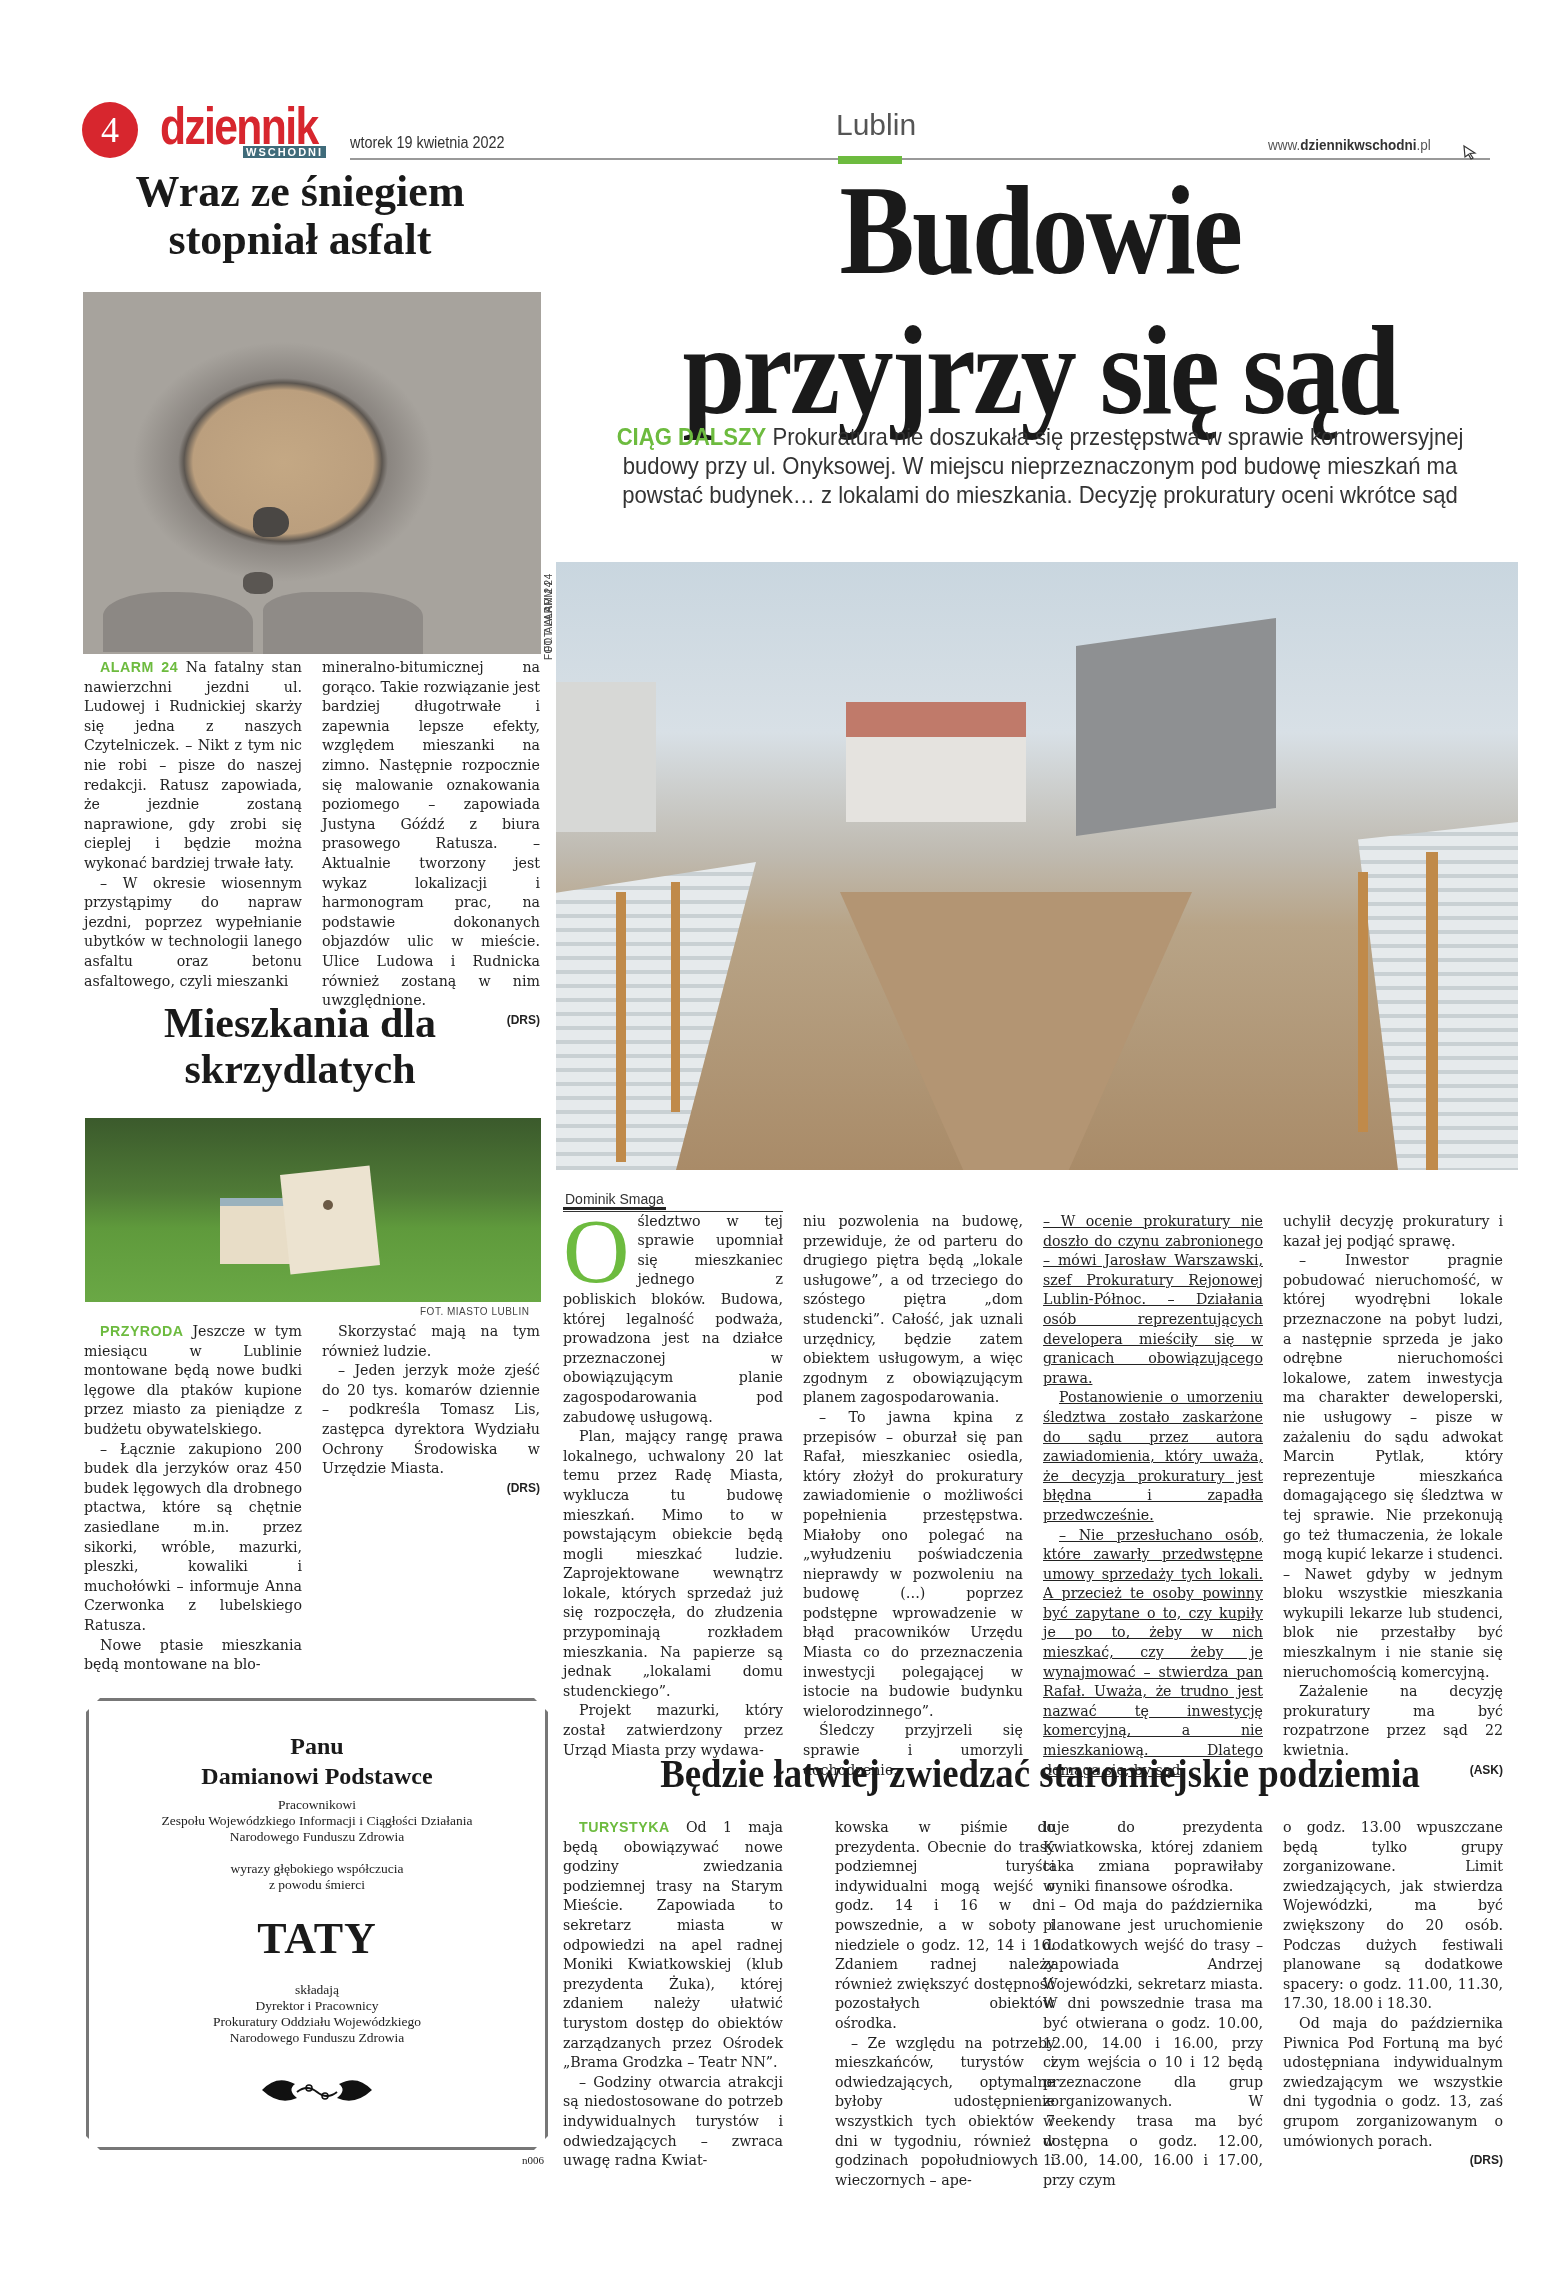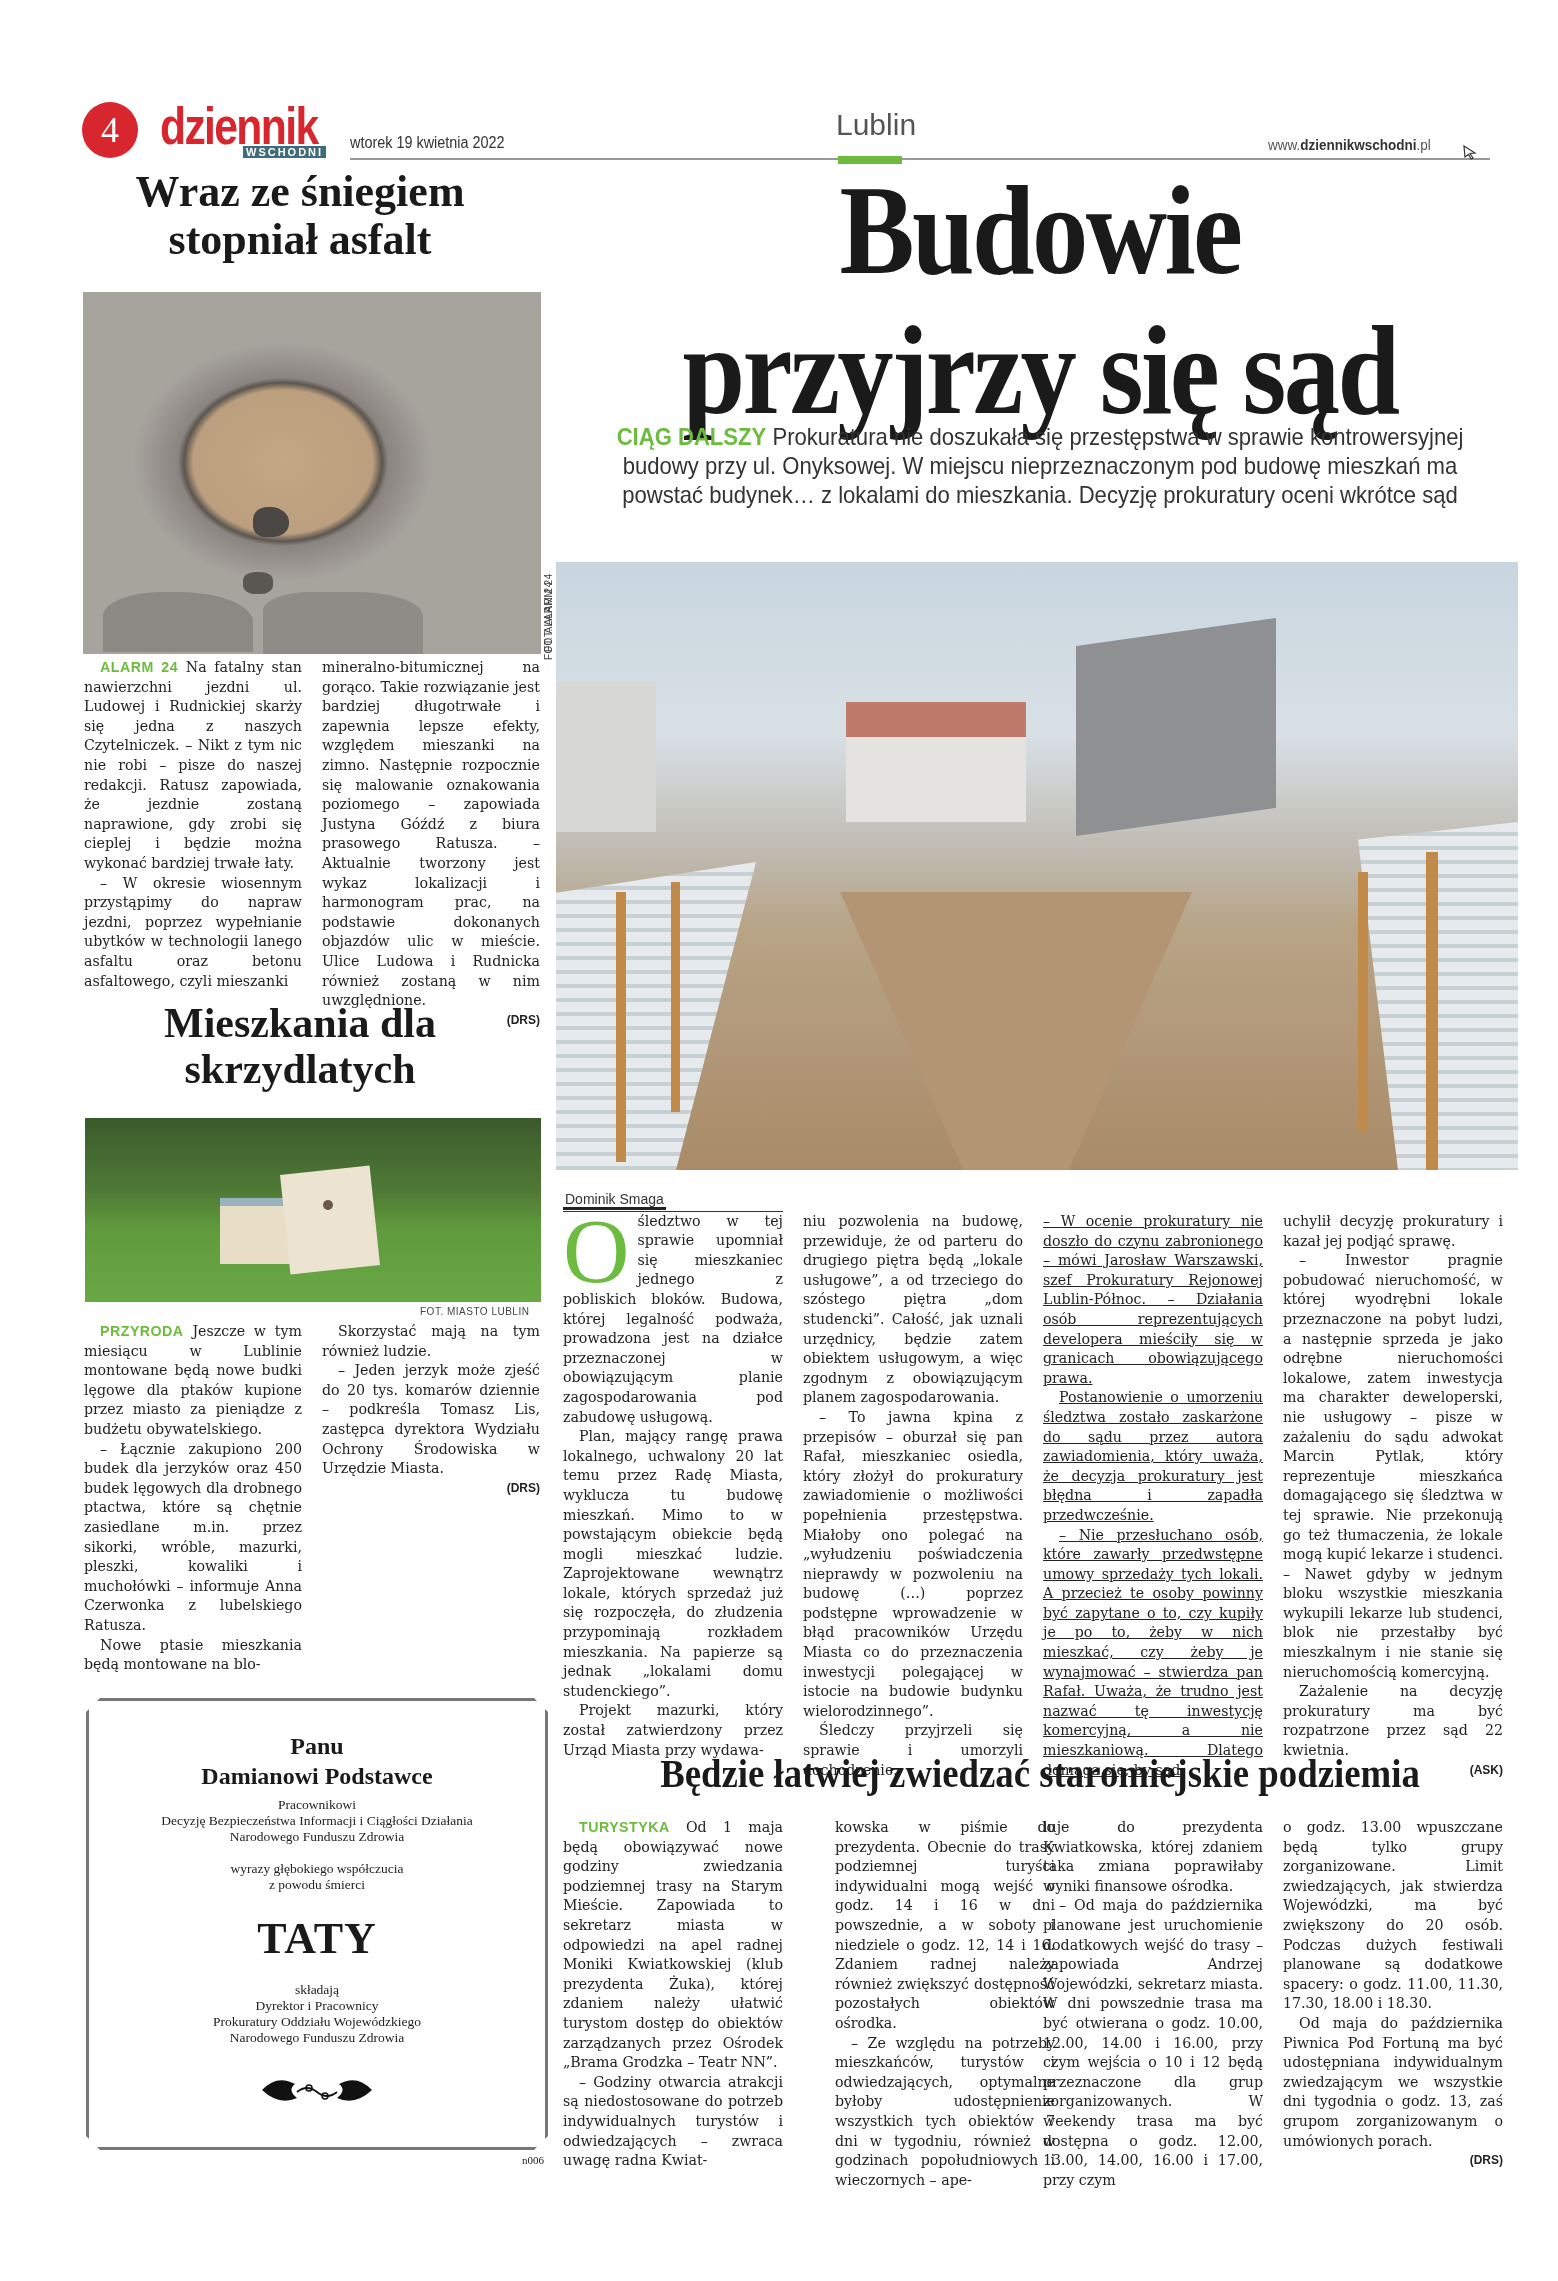--- a/index.html
+++ b/index.html
@@ -100,21 +100,21 @@
   <p>Skorzystać mają na tym również ludzie.</p>
   <p>– Jeden jerzyk może zjeść do 20 tys. komarów dziennie – podkreśla Tomasz Lis, zastępca dyrektora Wydziału Ochrony Środowiska w Urzędzie Miasta.</p>
   <span class="sig">(DRS)</span>
 </div>
 
 <div class="abs obit">
   <div class="obit-inner">
     <div class="obit-name">Panu</div>
     <div class="obit-name" style="margin-top:0">Damianowi Podstawce</div>
     <div class="obit-small" style="margin-top:6px">Pracownikowi</div>
-    <div class="obit-small">Decyzję Bezpieczeństwa Informacji i Ciągłości Działania</div>
+    <div class="obit-small">Zespołu Wojewódzkiego Informacji i Ciągłości Działania</div>
     <div class="obit-small">Narodowego Funduszu Zdrowia</div>
     <div class="obit-small" style="margin-top:16px">wyrazy głębokiego współczucia</div>
     <div class="obit-small">z powodu śmierci</div>
     <div class="obit-taty">TATY</div>
     <div class="obit-small">składają</div>
     <div class="obit-small">Dyrektor i Pracownicy</div>
     <div class="obit-small">Prokuratury Oddziału Wojewódzkiego</div>
     <div class="obit-small">Narodowego Funduszu Zdrowia</div>
     <svg width="120" height="36" viewBox="0 0 120 36" style="margin-top:26px;">
       <path d="M5 18 Q20 2 38 12 Q30 18 40 26 Q22 34 5 18Z" fill="#111"></path>

